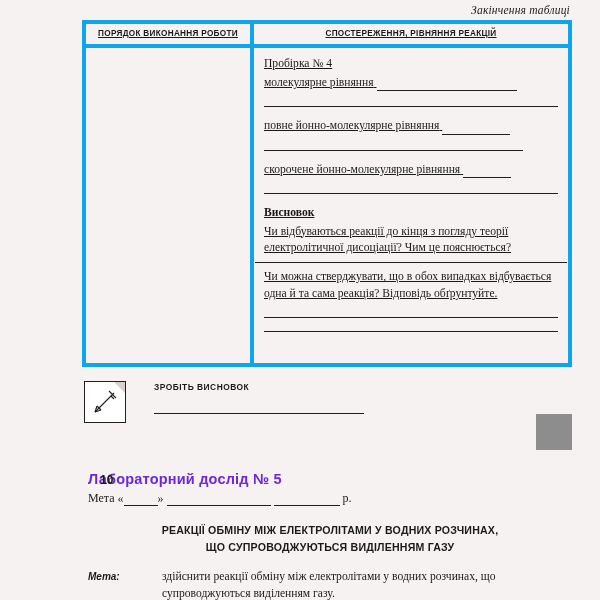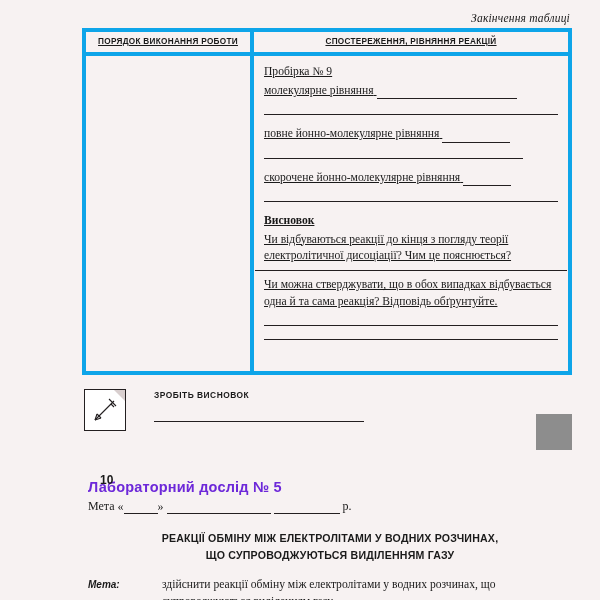--- a/index.html
+++ b/index.html
@@ -12,21 +12,21 @@
     background: #f7f2f2;
     font-family: "Liberation Serif", serif;
     color: #1a1a1a;
     overflow: hidden;
   }
   .page {
     position: relative;
     width: 600px;
     height: 503px;
     box-sizing: border-box;
-    padding: 12px 28px 0 82px;
+    padding: 4px 28px 0 82px;
   }
   .cont-title {
     text-align: right;
     font-style: italic;
     font-size: 11.5px;
     padding-right: 2px;
     margin-bottom: 4px;
     letter-spacing: .2px;
   }
   
@@ -190,21 +190,21 @@
     </thead>
     <tbody>
       <tr>
         <td class="col-a">
           <div class="cell-body" style="height:300px;"></div>
         </td>
         <td>
           <div class="cell-body">
 
             <div class="blk">
-              <p class="lead">Пробірка № 9</p>
+              <p class="lead">Пробірка № 4</p>
               <p class="lead">
                 <span>молекулярне рівняння</span>
                 <span class="inline-rule" style="width:140px"></span>
               </p>
               <div class="rule"></div>
             </div>
 
             <div class="gap"></div>
 
             <div class="blk">

